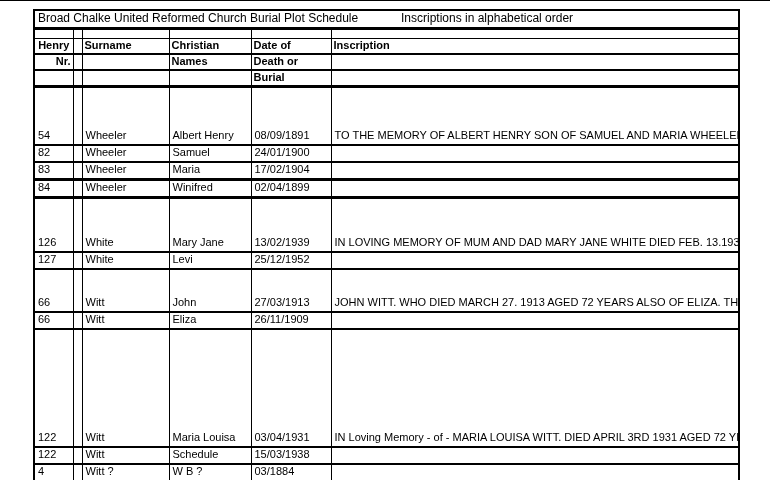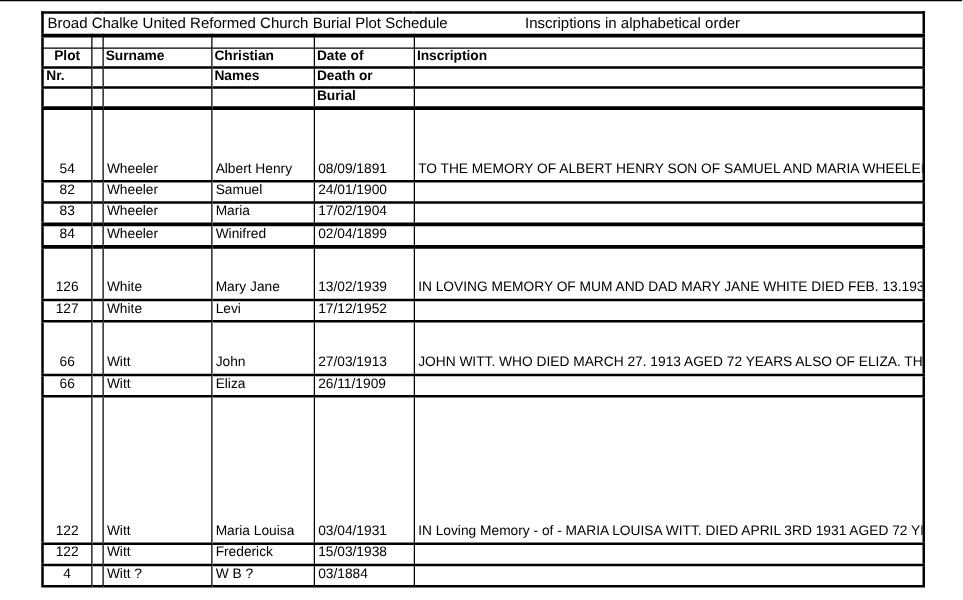--- a/index.html
+++ b/index.html
@@ -35,21 +35,21 @@
     border: 1px solid #000000;
     border-bottom-width: 2px;
     padding: 0 3px 2px 3px;
     vertical-align: bottom;
     font-size: 11px;
     line-height: 13px;
     overflow: hidden;
     white-space: nowrap;
   }
   
-  td.c-plot { border-left-width: 2px; text-align: center; padding-right: 4px; }
+  td.c-plot { border-left-width: 2px; text-align: left; padding-right: 4px; }
   td.c-sp   { border-left-width: 2px; border-right-width: 2px; padding: 0; }
   td.c-insc {
     vertical-align: top;
     white-space: pre-wrap;
     font-size: 10.5px;
     line-height: 15px;
     padding: 1px 2px 1px 3px;
   }
   td.c-date { padding-left: 2px; }
   tr.thick-bottom td { border-bottom-width: 3px; }
@@ -58,21 +58,21 @@
   tr.title-row td {
     border-bottom-width: 3px;
     font-weight: normal;
     font-size: 12px;
     vertical-align: middle;
     position: relative;
     padding: 1px 3px 2px 3px;
   }
   tr.title-row .title-right {
     position: absolute;
-    left: 385px;
+    left: 366px;
     top: 1px;
   }
   
   tr.empty-row { height: 10px; }
   tr.empty-row td { border-bottom-width: 1px; }
 
   
   tr.head-row td {
     font-weight: bold;
     text-align: left;
@@ -109,29 +109,29 @@
       <tr class="empty-row">
         <td class="c-plot"></td>
         <td class="c-sp"></td>
         <td></td>
         <td></td>
         <td></td>
         <td></td>
       </tr>
 
       <tr class="head-row" style="height:13px">
-        <td class="c-plot" style="text-align:center">Plot</td>
+        <td class="c-plot" style="text-align:center">Henry</td>
         <td class="c-sp"></td>
         <td>Surname</td>
         <td>Christian</td>
         <td>Date of</td>
         <td>Inscription</td>
       </tr>
       <tr class="head-row" style="height:13px">
-        <td class="c-plot" style="text-align:left">Nr.</td>
+        <td class="c-plot" style="text-align:right">Nr.</td>
         <td class="c-sp"></td>
         <td></td>
         <td>Names</td>
         <td>Death or</td>
         <td></td>
       </tr>
       <tr class="head-row head-row-last" style="height:12px">
         <td class="c-plot"></td>
         <td class="c-sp"></td>
         <td></td>
@@ -168,36 +168,36 @@
           <td class="c-insc"></td>
         </tr>
         <tr class="thick-bottom" style="height: 13px;">
           <td class="c-plot">84</td>
           <td class="c-sp"></td>
           <td class="c-sur">Wheeler</td>
           <td class="c-chr">Winifred</td>
           <td class="c-date">02/04/1899</td>
           <td class="c-insc"></td>
         </tr>
-        <tr style="height: 43px;">
+        <tr style="height: 55px;">
           <td class="c-plot">126</td>
           <td class="c-sp"></td>
           <td class="c-sur">White</td>
           <td class="c-chr">Mary Jane</td>
           <td class="c-date">13/02/1939</td>
           <td class="c-insc">IN LOVING MEMORY OF MUM AND DAD MARY JANE WHITE DIED FEB.
 13.1939 AGED 76. LEVI WHITE DIED DEC. 17. 1952 AGED 87.
 REUNITED</td>
         </tr>
         <tr style="height: 13px;">
           <td class="c-plot">127</td>
           <td class="c-sp"></td>
           <td class="c-sur">White</td>
           <td class="c-chr">Levi</td>
-          <td class="c-date">17/12/1952</td>
+          <td class="c-date">25/12/1952</td>
           <td class="c-insc"></td>
         </tr>
         <tr style="height: 43px;">
           <td class="c-plot">66</td>
           <td class="c-sp"></td>
           <td class="c-sur">Witt</td>
           <td class="c-chr">John</td>
           <td class="c-date">27/03/1913</td>
           <td class="c-insc">JOHN WITT. WHO DIED MARCH 27. 1913 AGED 72 YEARS ALSO OF
 ELIZA. THE BELOVED WIFE OF THE ABOVE WHO DIED NOV. 26. 1909.
@@ -223,21 +223,21 @@
 BELOW GLAD SONGS OF HEAVENLY LOVE SHALL SING WHEN
 SONGS ON EARTH HAVE CEASED WITH SAINTS ABOVE Also of
 FREDERICK DEARLY LOVED HUSBAND OF THE ABOVE WHO DIED
 MARCH 15TH 1938 IN HIS 82ND YEAR MANY YEARS ORGANIST AND
 DEACON OF THIS CHURCH REST IN PEACE</td>
         </tr>
         <tr style="height: 13px;">
           <td class="c-plot">122</td>
           <td class="c-sp"></td>
           <td class="c-sur">Witt</td>
-          <td class="c-chr">Frederick</td>
+          <td class="c-chr">Schedule</td>
           <td class="c-date">15/03/1938</td>
           <td class="c-insc"></td>
         </tr>
         <tr style="height: 13px;">
           <td class="c-plot">4</td>
           <td class="c-sp"></td>
           <td class="c-sur">Witt ?</td>
           <td class="c-chr">W B ?</td>
           <td class="c-date">03/1884</td>
           <td class="c-insc"></td>

